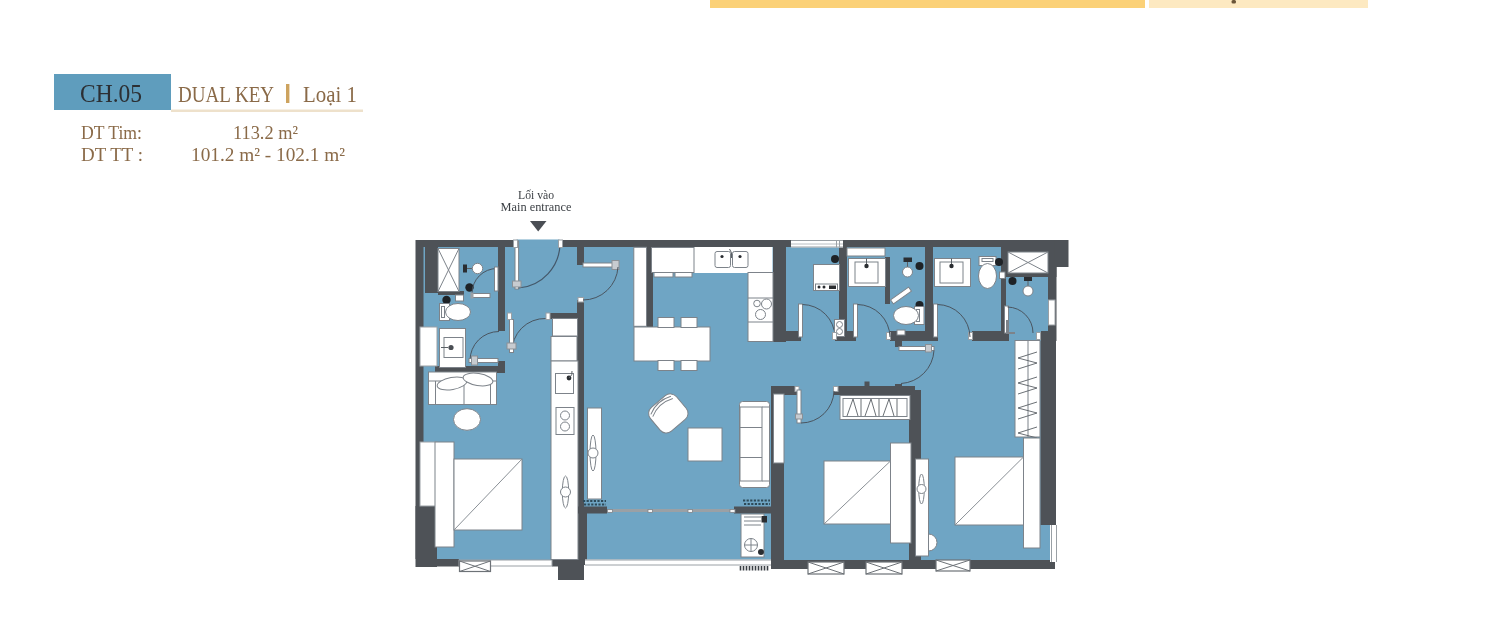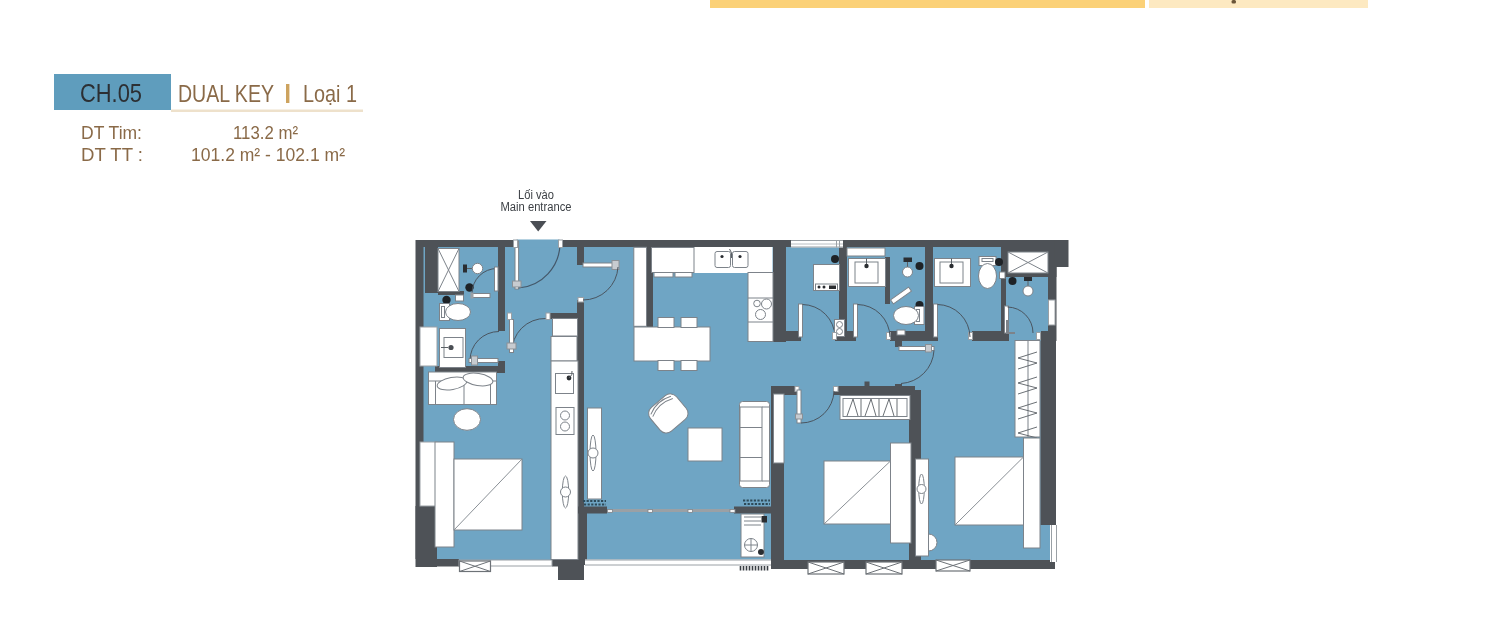--- a/index.html
+++ b/index.html
@@ -1,17 +1,17 @@
 <!DOCTYPE html>
 <html><head>
 <meta charset="utf-8">
 <style>
   html,body{margin:0;padding:0;background:#ffffff;}
   .page{position:relative;width:1500px;height:630px;background:#ffffff;overflow:hidden;
-        font-family:Liberation Sans, sans-serif;}
+        font-family:Liberation Serif, serif;}
 </style>
 </head>
 <body>
 <div class="page">
 <svg width="1500" height="630" viewBox="0 0 1500 630" xmlns="http://www.w3.org/2000/svg">
 
   <rect x="0" y="0" width="1500" height="630" fill="#ffffff"></rect>
 
   <rect x="710" y="0" width="435" height="8" fill="#fbd178"></rect>
 

